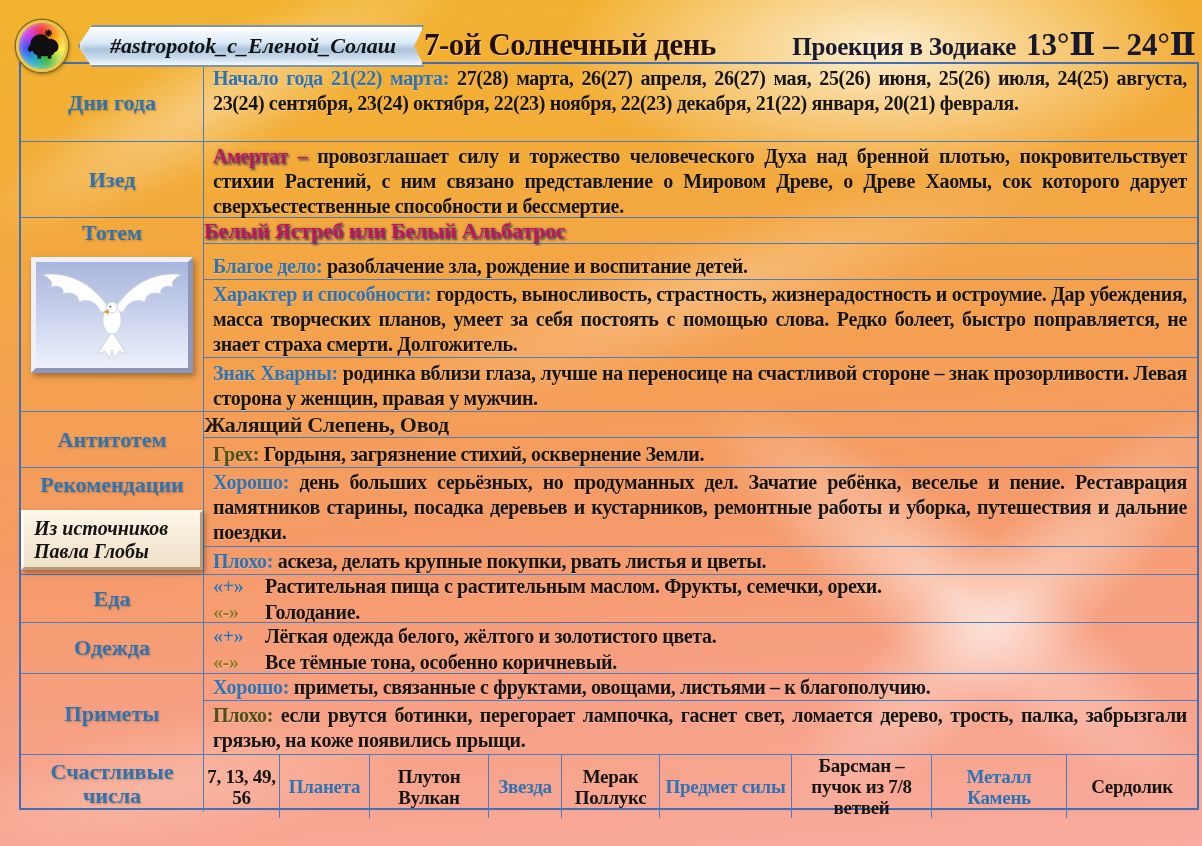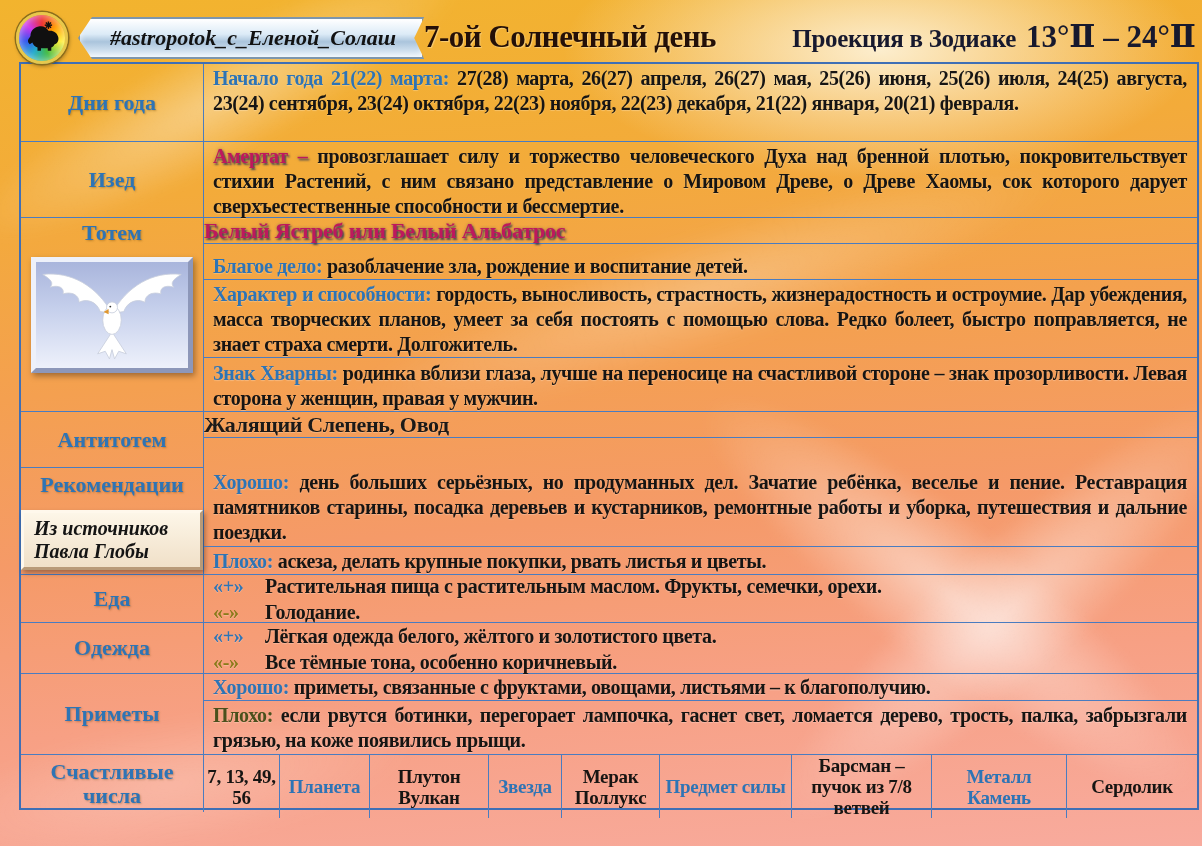--- a/index.html
+++ b/index.html
@@ -17,21 +17,21 @@
   .sw3{ left:330px; top:230px; width:760px; height:120px; filter:blur(8px); transform:rotate(-18deg);
         background:radial-gradient(ellipse at center,rgba(255,255,255,.26),rgba(255,255,255,0) 70%); }
   .sw4{ left:640px; top:520px; width:620px; height:150px; filter:blur(5px); transform:rotate(38deg);
         background:radial-gradient(ellipse at center,rgba(255,255,255,.5),rgba(255,255,255,0) 70%); }
   .sw5{ left:700px; top:540px; width:620px; height:140px; filter:blur(5px); transform:rotate(-42deg);
         background:radial-gradient(ellipse at center,rgba(255,255,255,.45),rgba(255,255,255,0) 70%); }
   .sw6{ left:-80px; top:720px; width:500px; height:130px; filter:blur(8px); transform:rotate(-10deg);
         background:radial-gradient(ellipse at center,rgba(255,255,255,.22),rgba(255,255,255,0) 70%); }
 
   
-  .hdr{ position:absolute; z-index:2; left:0; top:8px; width:1202px; height:44px; }
+  .hdr{ position:absolute; z-index:2; left:0; top:16px; width:1202px; height:44px; }
   .logo{
     position:absolute; left:16px; top:4px; width:52px; height:52px; border-radius:50%;
     background:conic-gradient(#e33 0deg,#f90 50deg,#fe3 100deg,#4b4 160deg,#2ac 210deg,#35e 260deg,#c3e 310deg,#e33 360deg);
     border:3px solid #e7c84c; box-shadow:0 0 0 1.5px #8a6d1d,1px 2px 4px rgba(0,0,0,.4), inset 0 0 8px rgba(255,255,255,.6);
     display:flex; align-items:center; justify-content:center;
   }
   .badge{
     position:absolute; left:78px; top:9px; height:42px; padding:0 26px 0 30px;
     display:flex; align-items:center;
     background:linear-gradient(180deg,#ffffff 0%,#dcebf7 40%,#aac4dc 60%,#e9f3fb 100%);
@@ -204,20 +204,24 @@
 
   <div class="cell row" style="grid-area:6/2;padding-top:3px">
     <span class="blue">Знак Хварны:</span>
     <span>родинка вблизи глаза, лучше на переносице на счастливой стороне – знак прозорливости. Левая сторона у женщин, правая у мужчин.</span>
   </div>
 
   <div class="cell row cent" style="grid-area:7/2">
     <span class="antname">Жалящий Слепень, Овод</span>
   </div>
 
+  <div class="cell row vcent" style="grid-area:8/2">
+    <span class="olive">Грех:</span>&nbsp;
+    <span>Гордыня, загрязнение стихий, осквернение Земли.</span>
+  </div>
 
   <div class="cell row" style="grid-area:9/2">
     <span class="blue">Хорошо:</span>
     <span>день больших серьёзных, но продуманных дел. Зачатие ребёнка, веселье и пение. Реставрация памятников старины, посадка деревьев и кустарников, ремонтные работы и уборка, путешествия и дальние поездки.</span>
   </div>
 
   <div class="cell row vcent" style="grid-area:10/2">
     <span class="blue">Плохо:</span>&nbsp;
     <span>аскеза, делать крупные покупки, рвать листья и цветы.</span>
   </div>

